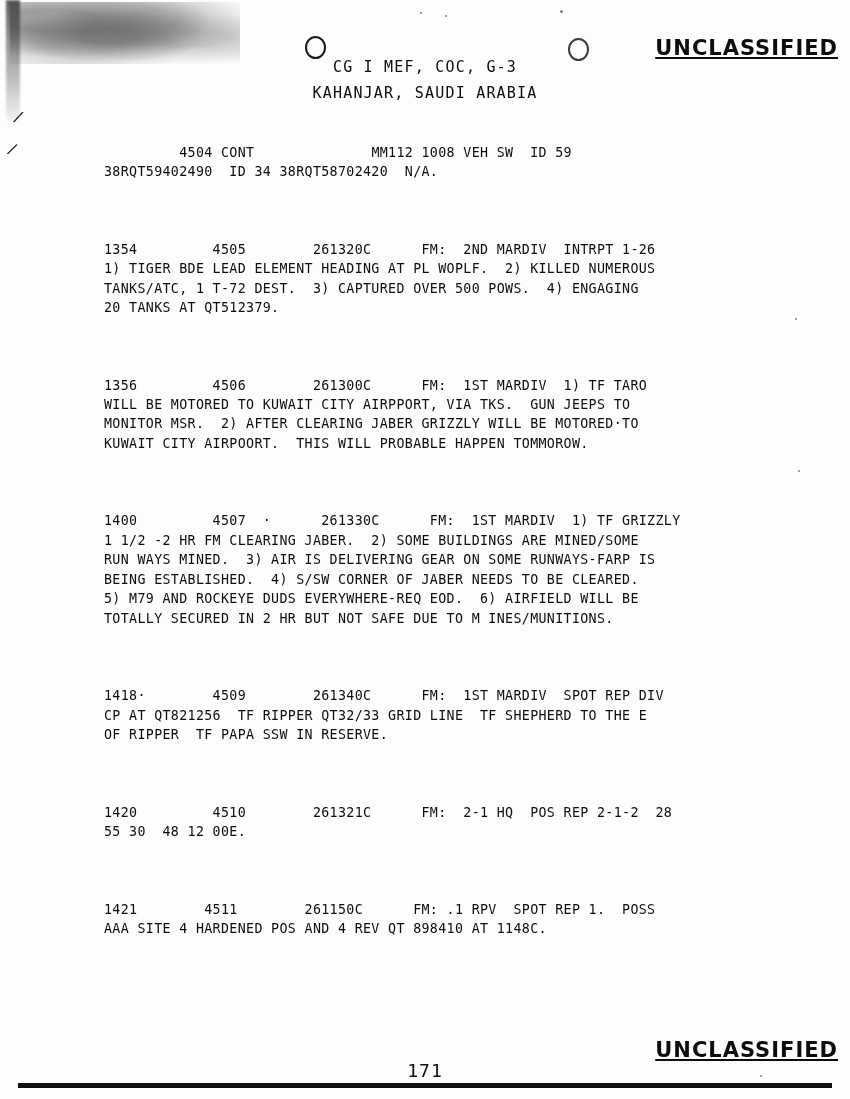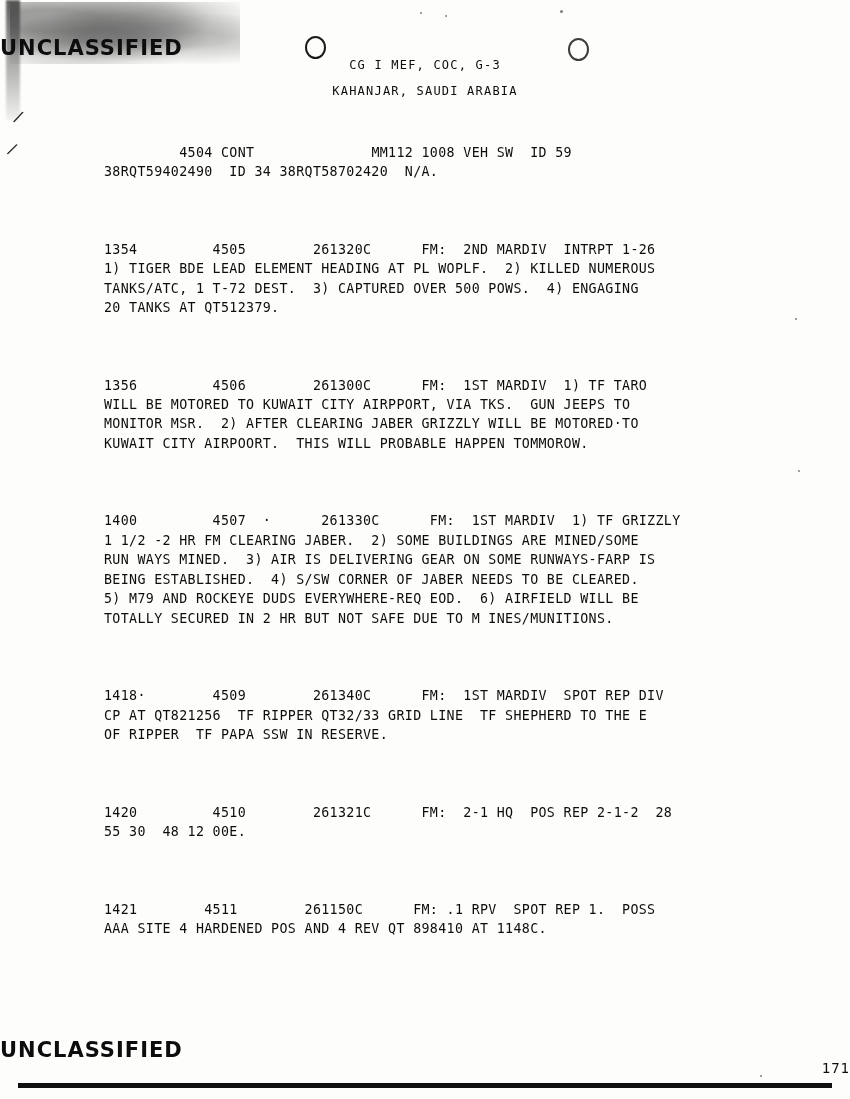--- a/index.html
+++ b/index.html
@@ -54,25 +54,26 @@
   .speck {
     position: absolute;
     background: #2b2b2b;
     border-radius: 50%;
     opacity: .6;
   }
 
   
   .hdr-stamp {
     position: absolute;
-    left: 0; right: 0;
-    text-align: left;
+    left: 0; right: 12px;
+    text-align: right;
     font-family: "DejaVu Sans", sans-serif;
     font-weight: bold;
     letter-spacing: 1px;
+    text-decoration: underline;
   }
   #stamp-top {
     top: 36px;
     font-size: 21px;
   }
   #stamp-bottom {
     top: 1038px;
     font-size: 21px;
   }
   .ring {
@@ -82,32 +83,32 @@
     border: 2.5px solid #1b1b1b;
     border-radius: 50%;
   }
   #ring-left { left: 305px; top: 36px; }
   #ring-right { left: 568px; top: 38px; border-width: 2px; opacity: .85; }
 
   .hdr-line {
     position: absolute;
     left: 0; right: 0;
     text-align: center;
-    font-size: 12px;
+    font-size: 15px;
     letter-spacing: 1.2px;
   }
   #hdr-org { top: 58px; }
   #hdr-place { top: 84px; }
 
   #page-number {
     position: absolute;
     left: 0; right: 0;
     top: 1060px;
-    text-align: right;
-    font-size: 14px;
+    text-align: center;
+    font-size: 18px;
     letter-spacing: 1px;
   }
 
   
   #body-text {
     position: absolute;
     left: 104px;
     top: 104px;
     width: 700px;
     font-size: 13.3px;

